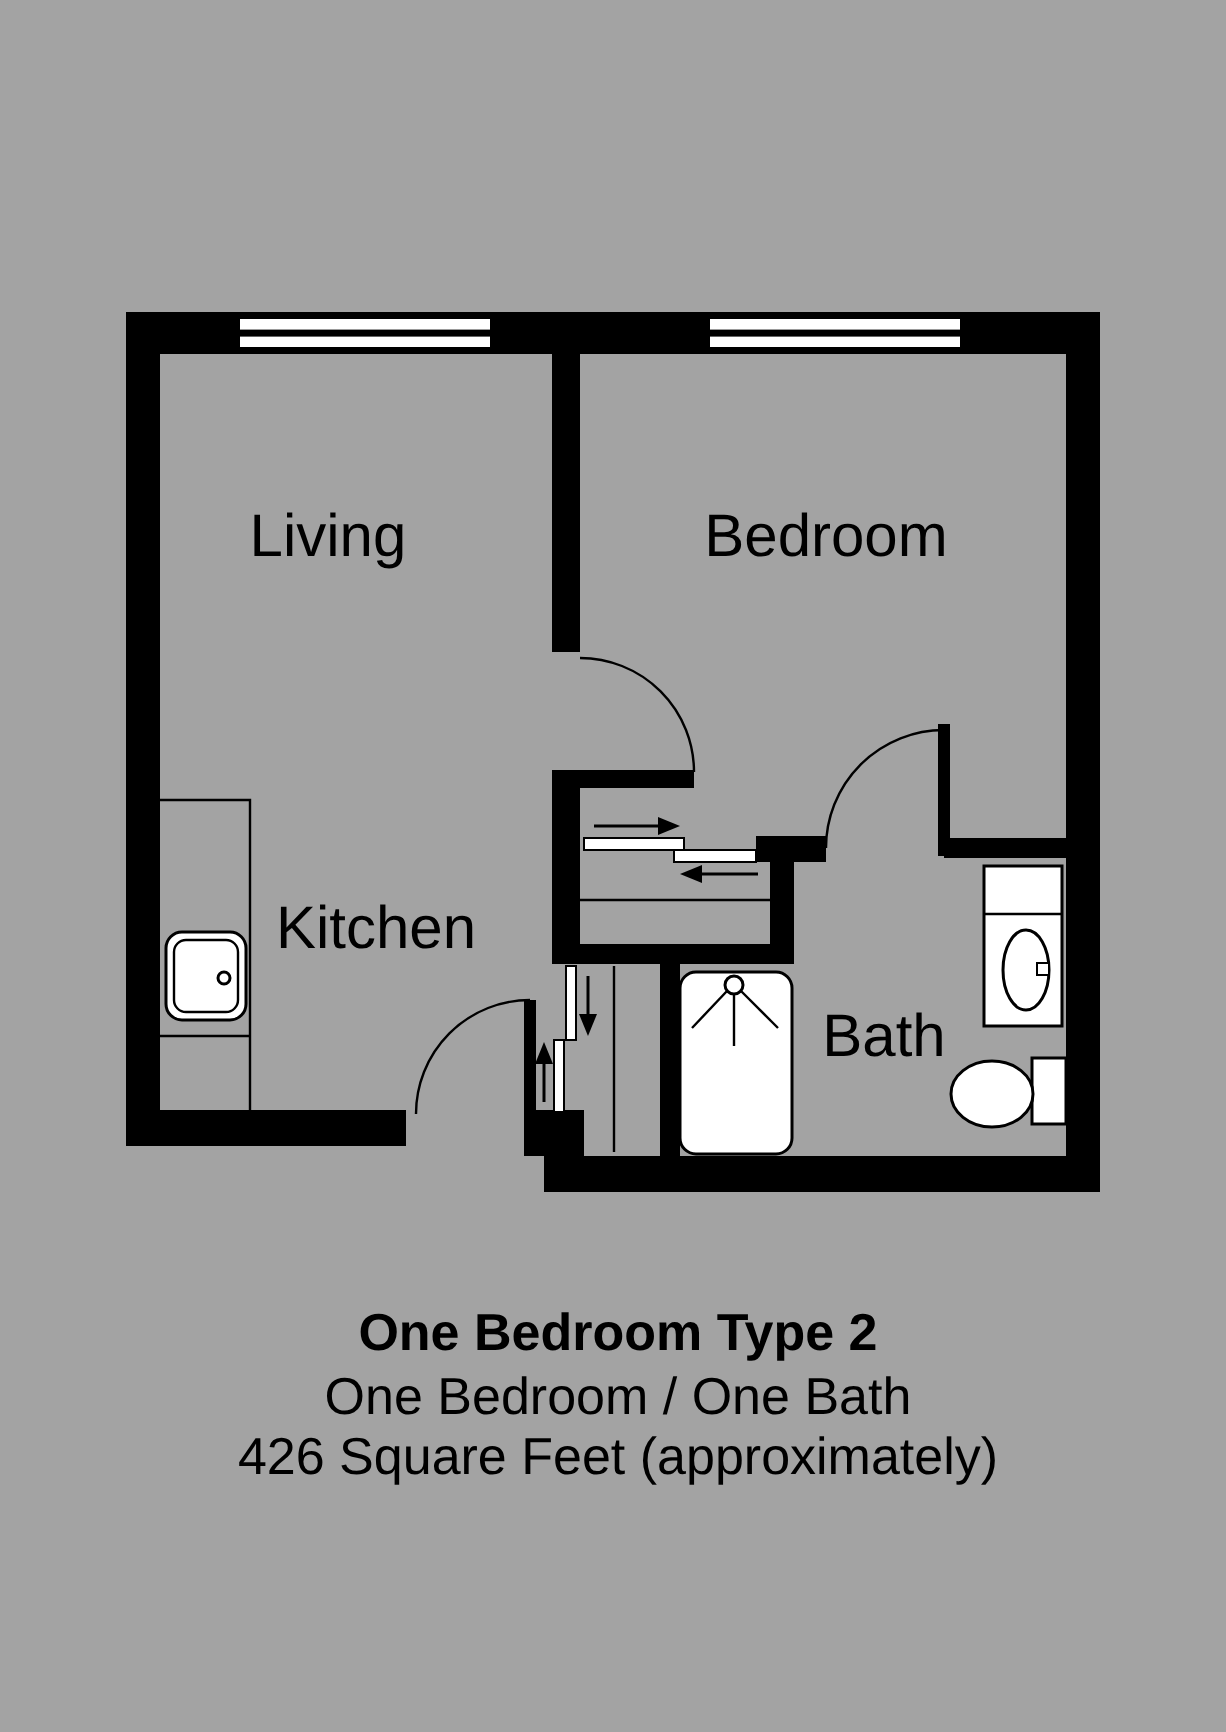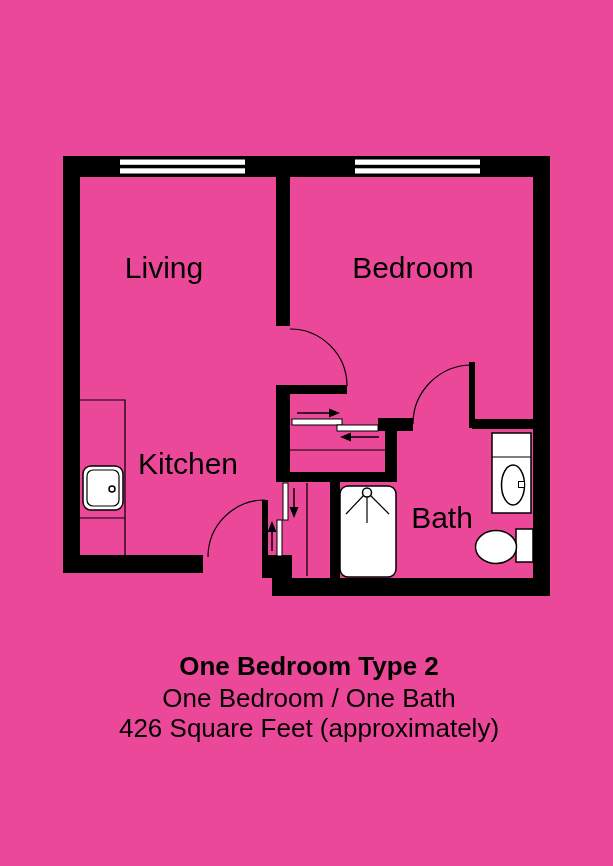--- a/index.html
+++ b/index.html
@@ -1,17 +1,17 @@
 <!DOCTYPE html>
 <html><head>
 <meta charset="utf-8">
 <style>
   html,body{margin:0;padding:0;background:#ffffff;}
   .stage{
-    position:relative;width:613px;height:866px;background:#ec4899;
+    position:relative;width:613px;height:866px;background:#a3a3a3;
     overflow:hidden;font-family:"Liberation Sans",sans-serif;
   }
   svg{display:block;}
   svg text{fill:#000000;font-family:"Liberation Sans",sans-serif;}
   .room-label{font-size:30px;}
   .caption-title{font-size:26px;font-weight:bold;}
   .caption-line{font-size:26px;}
   .wall{fill:#000000;stroke:none;}
   .thin{stroke:#000000;fill:none;stroke-width:1.2;}
   .fixture{stroke:#000000;fill:#ffffff;stroke-width:1.5;}

